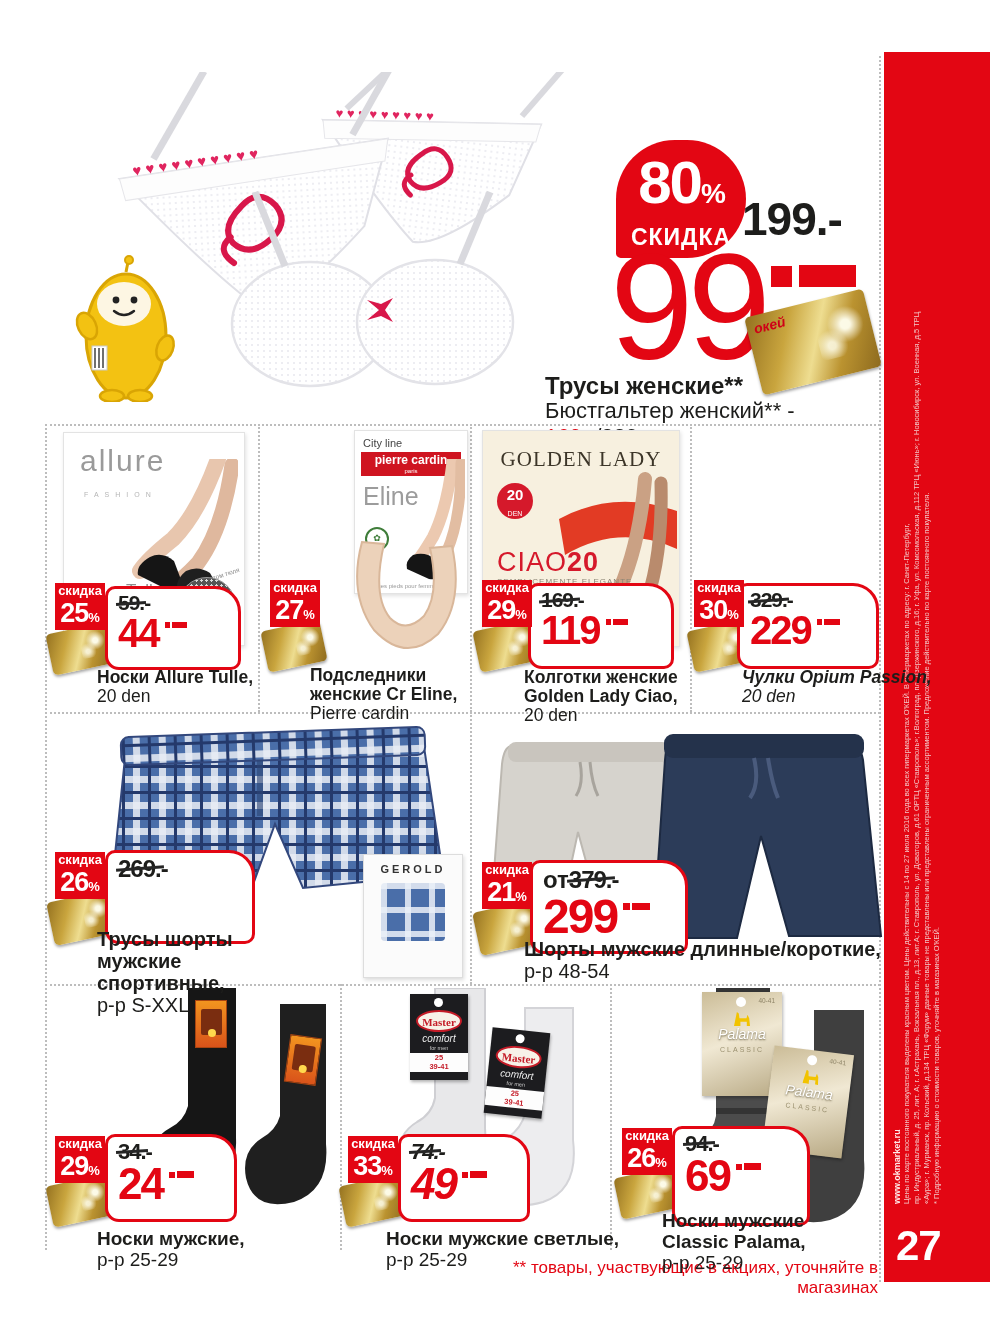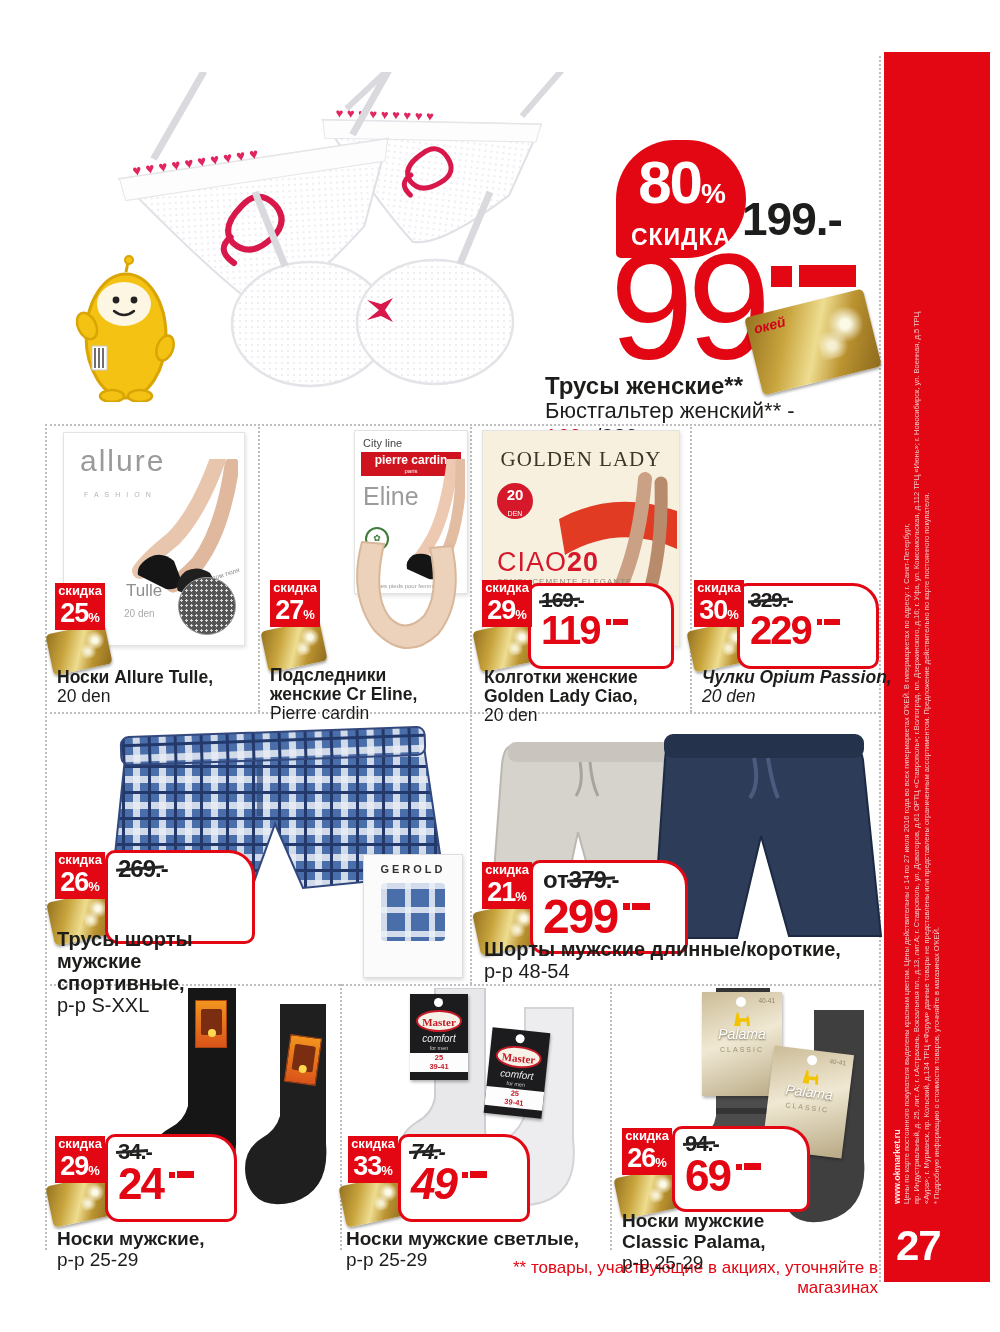--- a/index.html
+++ b/index.html
@@ -53,21 +53,21 @@
   .bp { font-size:13px; font-weight:bold; }
   .panel { position:absolute; background:#fff; border:3px solid #e30613; border-radius:10px 26px 10px 14px;
            z-index:4; box-sizing:border-box; padding:3px 6px 2px 10px; }
   .oldp { font-weight:bold; color:#1d1d1b; line-height:1.05; position:relative; display:inline-block; letter-spacing:-1px; }
   .oldp::after { content:""; position:absolute; left:-2px; right:4px; top:44%; border-top:3px solid #262626; transform:rotate(-4deg); }
   .oldpfx { font-weight:bold; color:#1d1d1b; }
   .np { font-weight:bold; color:#e30613; line-height:.95; letter-spacing:-2px; display:block; }
   .fs1 .oldp{font-size:21px;} .fs1 .np{font-size:40px;}
   .fs2 .oldp,.fs2 .oldpfx{font-size:24px;} .fs2 .np{font-size:48px;}
   .fs3 .oldp{font-size:22px;} .fs3 .np{font-size:44px;}
-  .t1 { position:absolute; font-weight:bold; color:#1d1d1b; line-height:20px; z-index:6; }
+  .t1 { position:absolute; font-weight:bold; color:#1d1d1b; line-height:20px; z-index:6;margin-left:40px; }
   .t2 { color:#1d1d1b; font-weight:normal; }
   .r1 .t1 { font-size:17.5px; line-height:19px; }
   .r2 .t1 { font-size:20px; line-height:22px; }
   .r3 .t1 { font-size:19px; line-height:21px; }
 
   
   .pack { position:absolute; background:#fff; border:1px solid #e3e3e3; box-shadow:1px 2px 4px rgba(0,0,0,.12); overflow:hidden; }
   .allure-brand { font-size:30px; color:#9a9a9a; letter-spacing:2px; margin:14px 0 16px 16px; line-height:28px; }
   .allure-sub { font-size:7px; color:#b5b5b5; letter-spacing:6px; margin-left:20px; }
   .allure-tulle { position:absolute; left:62px; bottom:44px; color:#8f8f8f; font-size:17px; }
@@ -241,20 +241,24 @@
     <div class="allure-tulle">Tulle</div>
     <div class="allure-den">20 den</div>
     <div class="swatch-note">с эффектом тюля</div>
     <div class="swatch"></div>
   </div>
   <div class="badge" style="left:10px;top:155px;">
     <span class="bw">скидка</span>
     <span class="bn">25</span><span class="bp">%</span>
   </div>
   <div class="gcard" style="left:4px;top:200px;width:60px;height:42px;"></div>
+  <div class="panel fs1" style="left:60px;top:158px;width:136px;height:84px;">
+    <span class="oldp">59.-</span>
+    <span class="np"><span>44</span><span class="np-sup"><span class="np-dot"></span><span class="np-dash"></span></span></span>
+  </div>
   <div class="t1" style="left:12px;top:240px;width:200px;">
     <span>Носки Allure Tulle,</span><br><span class="t2">20 den</span>
   </div>
 </div>
 
 <div class="card r1" style="left:258px;top:428px;width:212px;height:284px;">
   <div class="pack" style="left:96px;top:2px;width:112px;height:162px;">
     <div class="pc-top">City line</div>
     <div class="pc-band"><span>pierre cardin</span><span class="pc-paris">paris</span></div>
     <div class="pc-model">Eline</div>
@@ -457,21 +461,21 @@
     <span class="psize">40-41</span>
     <div class="pllama"></div>
     <div class="pbrand">Palama</div>
     <div class="pclass">CLASSIC</div>
   </div>
   <div class="badge" style="left:12px;top:140px;">
     <span class="bw">скидка</span>
     <span class="bn">26</span><span class="bp">%</span>
   </div>
   <div class="gcard" style="left:7px;top:184px;width:60px;height:42px;"></div>
-  <div class="panel fs3" style="left:62px;top:138px;width:138px;height:86px;">
+  <div class="panel fs3" style="left:62px;top:138px;width:138px;height:100px;">
     <span class="oldp">94.-</span>
     <span class="np"><span>69</span><span class="np-sup"><span class="np-dot"></span><span class="np-dash"></span></span></span>
   </div>
   <div class="t1" style="left:12px;top:222px;width:160px;">
     <span>Носки мужские Classic Palama,</span><br><span class="t2">р-р 25-29</span>
   </div>
 </div>
 
 <div class="footnote">** товары, участвующие в акциях, уточняйте в магазинах</div>
 

